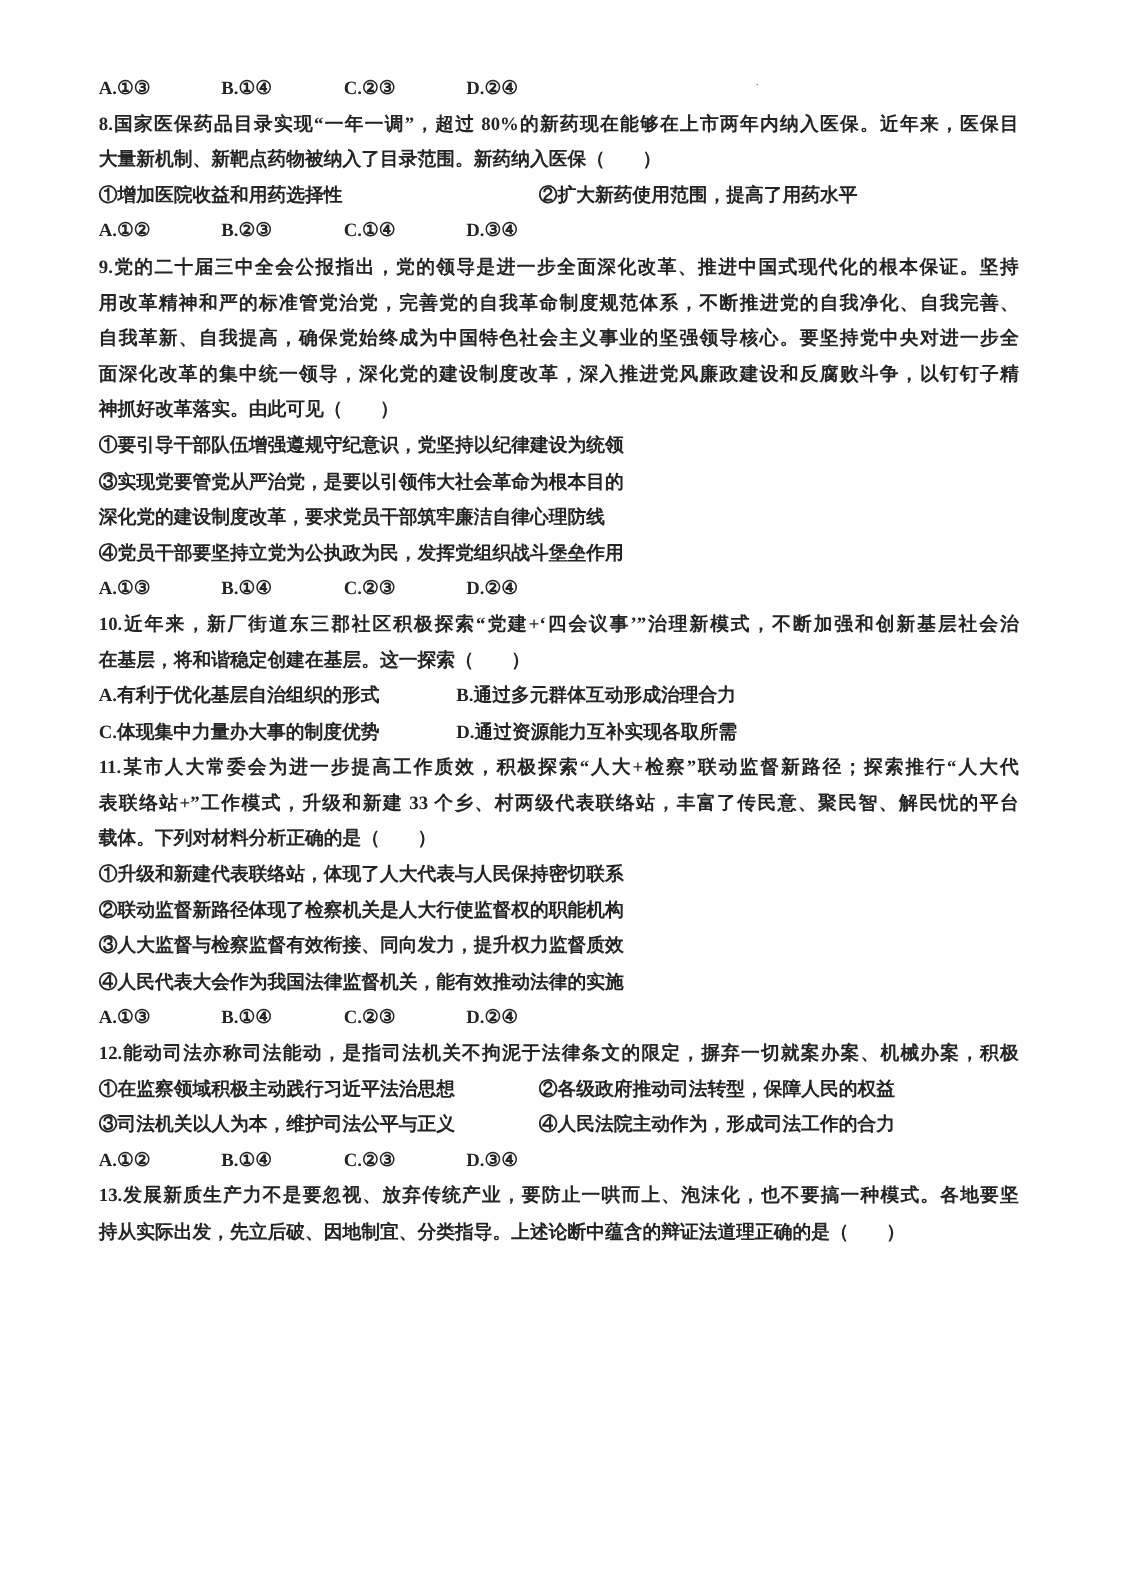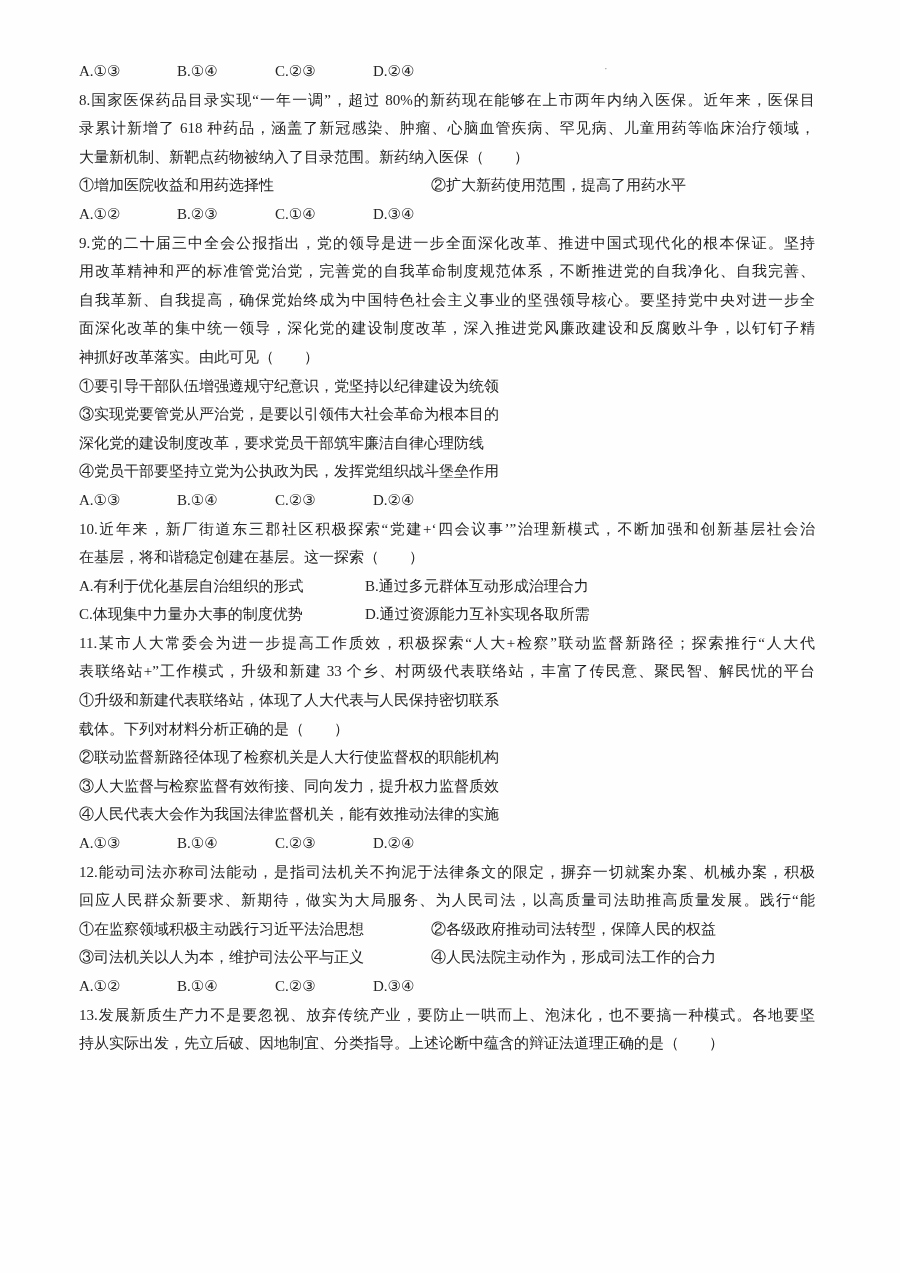--- a/index.html
+++ b/index.html
@@ -1,19 +1,19 @@
 <!DOCTYPE html>
 <html><head>
 <meta charset="utf-8">
 <style>
   html,body{margin:0;padding:0;background:#ffffff;}
   .page{position:relative;width:900px;height:1273px;background:#fefefe;overflow:hidden;
         font-family:"Liberation Serif","DejaVu Serif",serif;color:#242424;}
   .doc{position:absolute;left:79px;top:57px;width:736px;font-size:15px;line-height:28.6px;}
-  .line{height:28.6px;white-space:normal;}
+  .line{height:28.6px;white-space:normal;font-weight:bold;}
   .j{text-align:justify;text-align-last:justify;}
   .row2{display:flex;justify-content:center;}
   .row2 .c1{flex:0 0 auto;}
   .row2 .c2{flex:1 1 auto;}
   .wide .c1{width:352px;}
   .narrow .c1{width:286px;}
   .ansrow .ac{display:inline-block;width:98px;}
   .ansrow .ac.lastac{width:auto;}
   .stray{position:absolute;left:604px;top:62px;font-size:11px;color:#8a8a8a;}
 </style>
@@ -24,21 +24,20 @@
   <span class="stray">·</span>
 
   <div class="doc">
 
     <div class="line ansrow">
       <span class="ac">A.①③</span><span class="ac">B.①④</span><span class="ac">C.②③</span><span class="ac lastac">D.②④</span>
     </div>
 
     <div>
       <div class="line j">8.国家医保药品目录实现“一年一调”，超过 80%的新药现在能够在上市两年内纳入医保。近年来，医保目</div>
-      <div class="line j">录累计新增了 618 种药品，涵盖了新冠感染、肿瘤、心脑血管疾病、罕见病、儿童用药等临床治疗领域，</div>
       <div class="line">大量新机制、新靶点药物被纳入了目录范围。新药纳入医保（　　）</div>
       <div class="line row2 wide">
         <span class="c1">①增加医院收益和用药选择性</span>
         <span class="c2">②扩大新药使用范围，提高了用药水平</span>
       </div>
       <div class="line ansrow">
         <span class="ac">A.①②</span><span class="ac">B.②③</span><span class="ac">C.①④</span><span class="ac lastac">D.③④</span>
       </div>
     </div>
 
@@ -66,33 +65,32 @@
       </div>
       <div class="line row2 narrow">
         <span class="c1">C.体现集中力量办大事的制度优势</span>
         <span class="c2">D.通过资源能力互补实现各取所需</span>
       </div>
     </div>
 
     <div>
       <div class="line j">11.某市人大常委会为进一步提高工作质效，积极探索“人大+检察”联动监督新路径；探索推行“人大代</div>
       <div class="line j">表联络站+”工作模式，升级和新建 33 个乡、村两级代表联络站，丰富了传民意、聚民智、解民忧的平台</div>
+      <div class="line">载体。下列对材料分析正确的是（　　）</div>
       <div class="line">①升级和新建代表联络站，体现了人大代表与人民保持密切联系</div>
-      <div class="line">载体。下列对材料分析正确的是（　　）</div>
       <div class="line">②联动监督新路径体现了检察机关是人大行使监督权的职能机构</div>
       <div class="line">③人大监督与检察监督有效衔接、同向发力，提升权力监督质效</div>
       <div class="line">④人民代表大会作为我国法律监督机关，能有效推动法律的实施</div>
       <div class="line ansrow">
         <span class="ac">A.①③</span><span class="ac">B.①④</span><span class="ac">C.②③</span><span class="ac lastac">D.②④</span>
       </div>
     </div>
 
     <div>
       <div class="line j">12.能动司法亦称司法能动，是指司法机关不拘泥于法律条文的限定，摒弃一切就案办案、机械办案，积极</div>
-      <div class="line j">回应人民群众新要求、新期待，做实为大局服务、为人民司法，以高质量司法助推高质量发展。践行“能</div>
       <div class="line row2 wide">
         <span class="c1">①在监察领域积极主动践行习近平法治思想</span>
         <span class="c2">②各级政府推动司法转型，保障人民的权益</span>
       </div>
       <div class="line row2 wide">
         <span class="c1">③司法机关以人为本，维护司法公平与正义</span>
         <span class="c2">④人民法院主动作为，形成司法工作的合力</span>
       </div>
       <div class="line ansrow">
         <span class="ac">A.①②</span><span class="ac">B.①④</span><span class="ac">C.②③</span><span class="ac lastac">D.③④</span>

